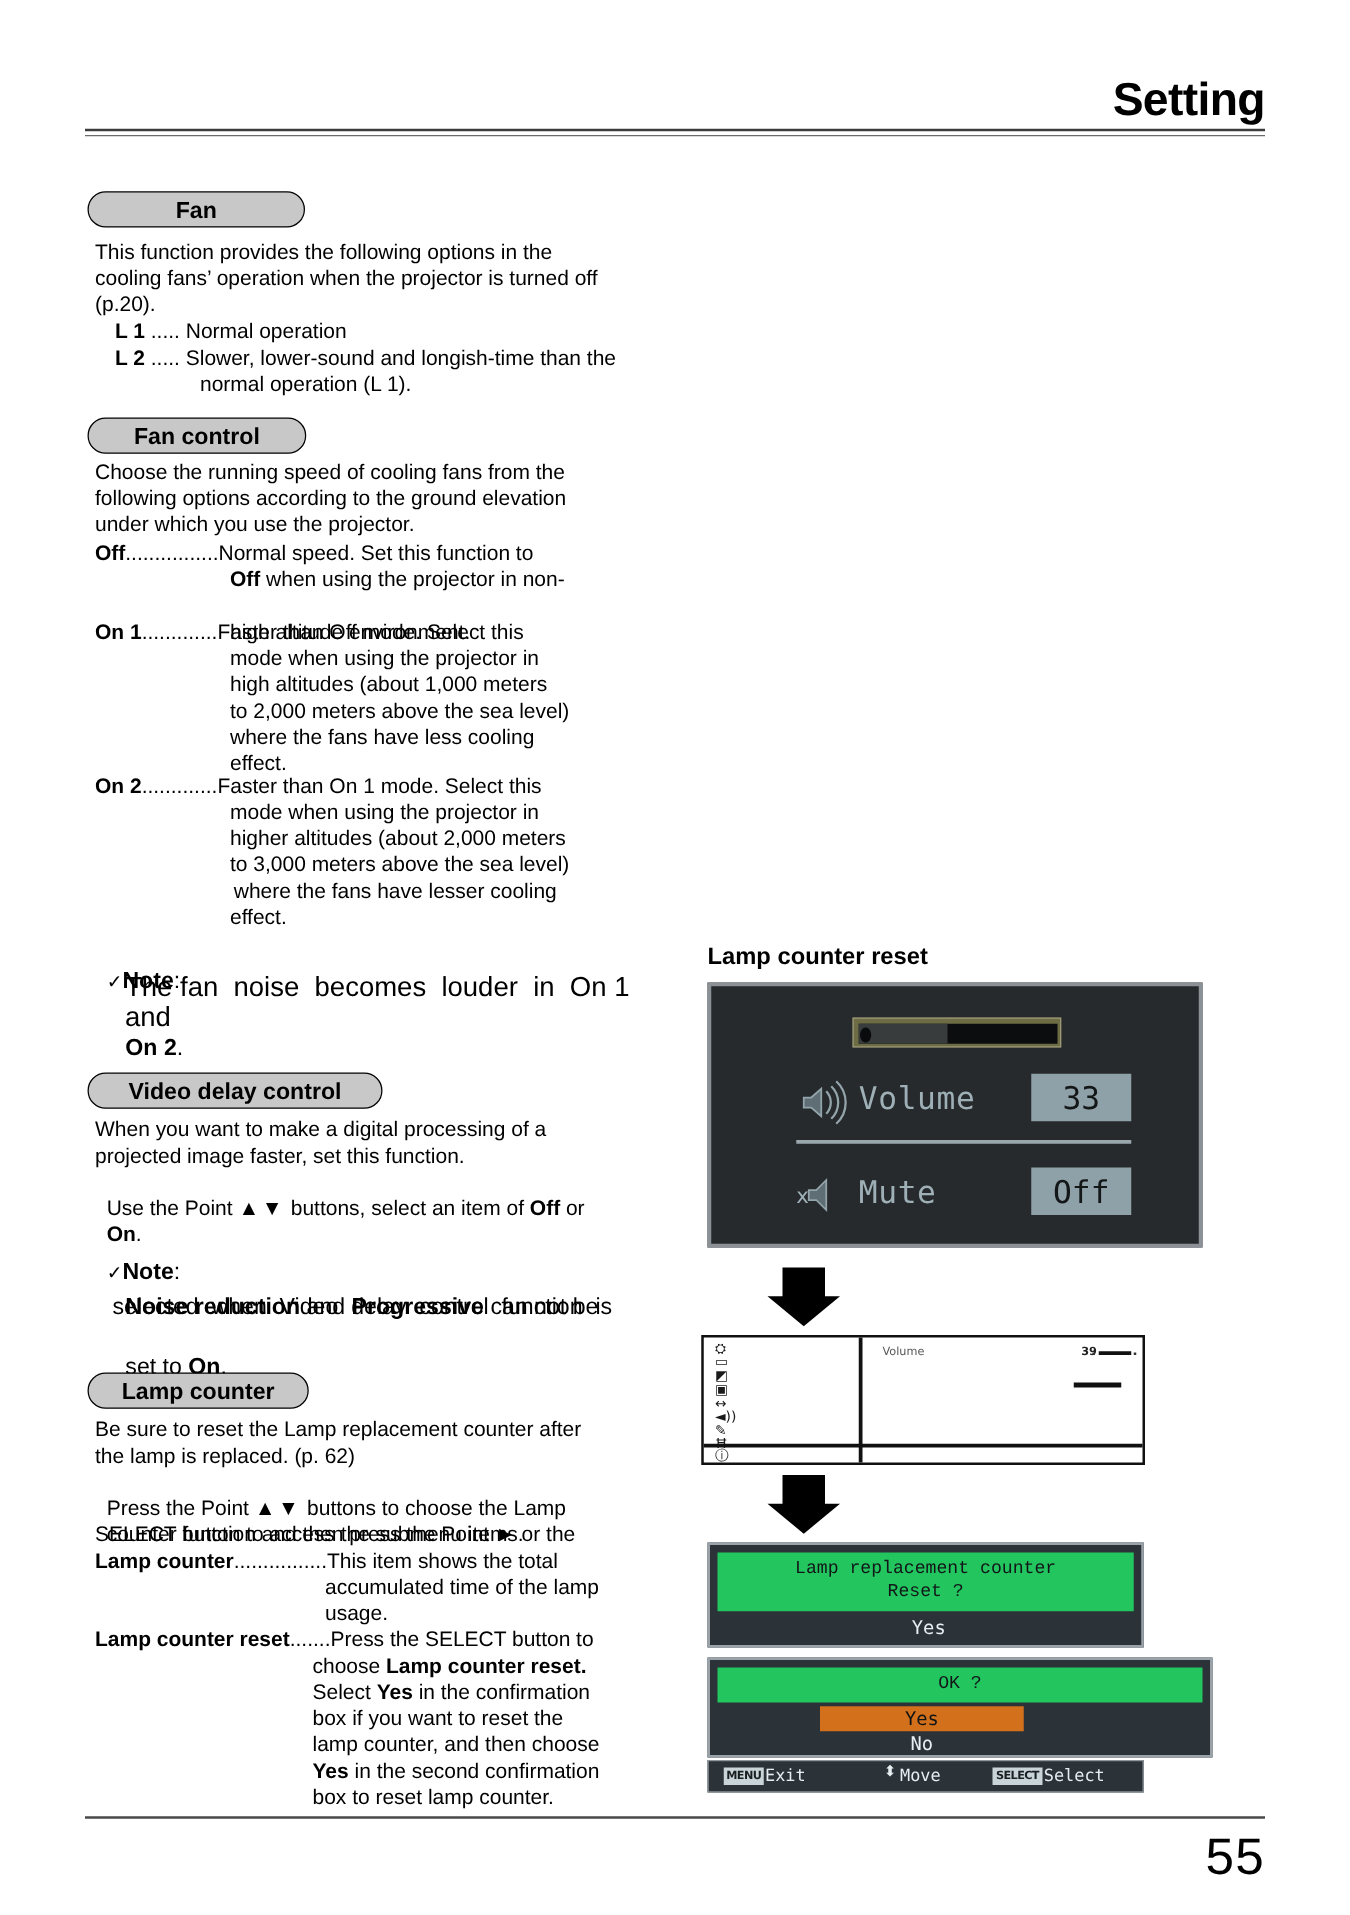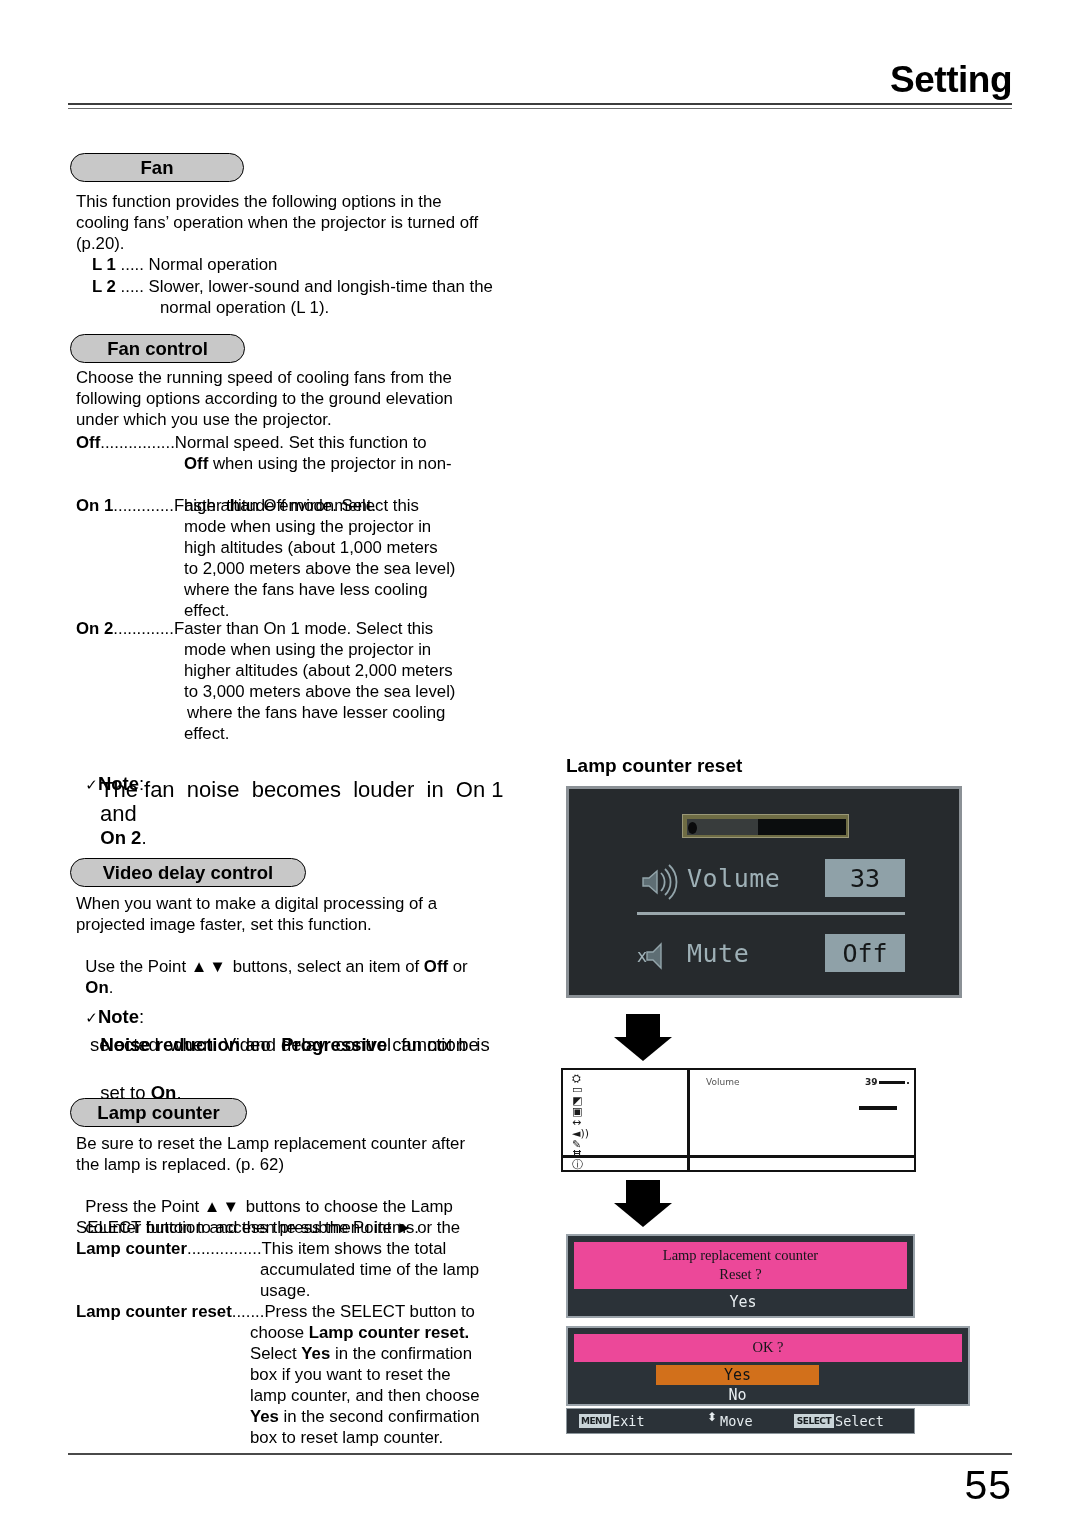--- a/index.html
+++ b/index.html
@@ -294,24 +294,24 @@
     position: absolute;
     background: #2b3238;
     border: 2px solid #9aa3aa;
     box-sizing: border-box;
   }
   .dlg-head {
     position: absolute;
     left: 6px;
     top: 6px;
     right: 6px;
-    background: #ec4899;
+    background: #22c55e;
     color: #131619;
     text-align: center;
-    font-family: Liberation Serif, serif;
+    font-family: Liberation Mono, monospace;
     font-size: 14.5px;
     line-height: 19px;
     padding: 4px 0 5px 0;
   }
   .dlg-opt {
     position: absolute;
     text-align: center;
     color: #e8eef1;
     font-family: "DejaVu Sans Mono", monospace;
     font-size: 15px;

